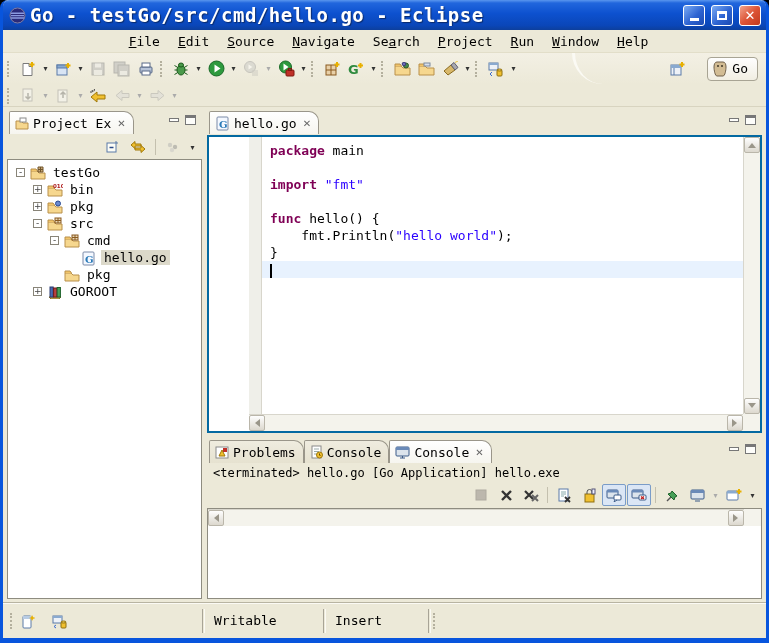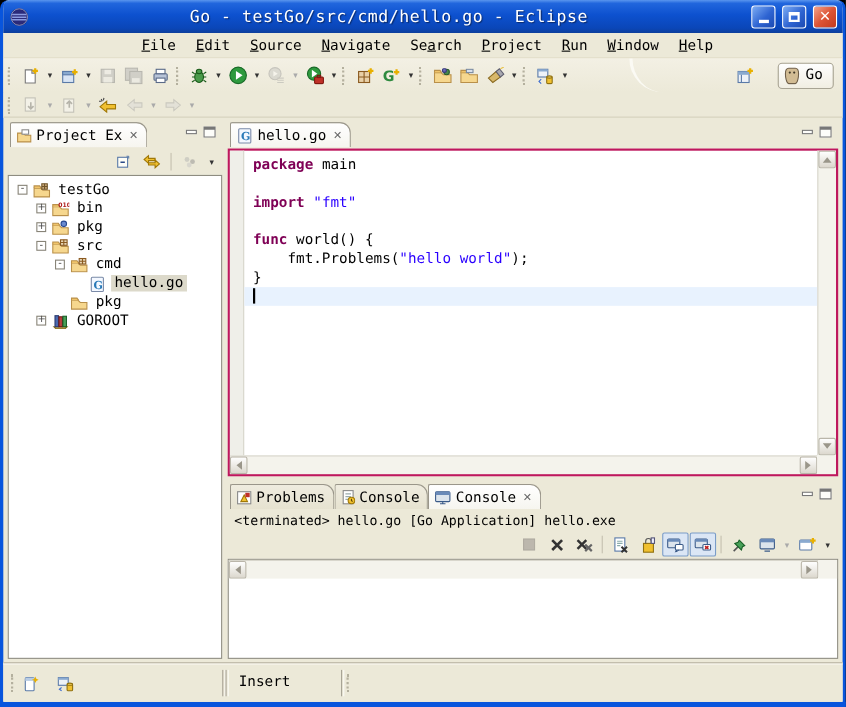--- a/index.html
+++ b/index.html
@@ -8,22 +8,22 @@
 
   .window { width:769px; height:643px; display:flex; flex-direction:column;
     background:#ece9d8; border-left:3px solid #0855dd; border-right:3px solid #0855dd;
     border-bottom:5px solid #0855dd; border-radius:8px 8px 0 0; }
 
   
   .titlebar { height:30px; flex:none; display:flex; align-items:center; gap:4px;
     padding:0 5px 0 6px; border-radius:6px 6px 0 0;
     background:linear-gradient(180deg,#5a96ee 0%,#2166dd 10%,#0d51cf 45%,#0a46b8 85%,#0d3f9c 100%); }
   .ecl-logo { width:17px; height:17px; flex:none; }
-  .title-text { flex:1; color:#fff; font-weight:normal; font-size:15px; letter-spacing:.5px;
-    text-shadow:1px 1px 1px #0a2a6a; white-space:nowrap; overflow:hidden;text-align:center; }
+  .title-text { flex:1; color:#fff; font-weight:bold; font-size:19px; letter-spacing:.5px;
+    text-shadow:1px 1px 1px #0a2a6a; white-space:nowrap; overflow:hidden; }
   .cap-btn { width:22px; height:21px; flex:none; margin-left:2px; border:1px solid #fff; border-radius:3px;
     display:flex; align-items:center; justify-content:center; color:#fff; }
   .cap-min,.cap-max { background:linear-gradient(135deg,#7cacf4 0%,#2e64d2 55%,#1b4ab2 100%); }
   .cap-close { background:linear-gradient(135deg,#f2a48c 0%,#dd5436 50%,#c23a1e 100%); font-weight:bold;
     font-family:"DejaVu Sans",sans-serif; font-size:13px; }
   .min-bar { width:9px; height:3px; background:#fff; margin-top:9px; }
   .max-box { width:10px; height:9px; border:2px solid #fff; border-top-width:3px; }
 
   
   .menubar { height:23px; flex:none; display:flex; align-items:center; padding-left:8px;
@@ -72,21 +72,21 @@
   .tree-box { flex:1; background:#fff; border:1px solid #8e8c80; overflow:hidden; padding-top:4px; }
   .trow { height:17px; display:flex; align-items:center; white-space:nowrap; }
   .exp { width:9px; height:9px; flex:none; border:1px solid #888478; background:#fff; color:#444;
     font-size:9px; line-height:7px; text-align:center; margin-right:5px; font-family:"DejaVu Sans",sans-serif; }
   .ticon { width:16px; height:14px; flex:none; margin-right:4px; }
   .tlabel { padding:0 3px; }
   .trow.sel .tlabel { background:#dcd9ca; }
 
   
   .editor-panel { height:323px; flex:none; }
-  .code-wrap { flex:1; border:2px solid #be185d; background:#fff; display:flex; position:relative; min-height:0; }
+  .code-wrap { flex:1; border:2px solid #0369a1; background:#fff; display:flex; position:relative; min-height:0;padding-left:40px; }
   .ruler { width:13px; flex:none; background:#efefe9; border-right:1px solid #d8d6cc; }
   .code-area { flex:1; position:relative; padding-top:5px; overflow:hidden; font-size:13px; }
   .cl { height:17px; line-height:17px; white-space:pre; padding-left:8px; }
   .cl.cur { background:#e8f2fe; }
   .kw { color:#7f0055; font-weight:bold; }
   .str { color:#2a00ff; }
   .pl { color:#000; }
   .caret { display:inline-block; width:2px; height:14px; background:#000; vertical-align:middle; }
 
   
@@ -516,22 +516,22 @@
         </div>
         <div class="code-wrap">
           <div class="ed-body">
             <div class="ed-row">
               <div class="ruler"></div>
               <div class="code-area">
                 <div class="cl"><span class="kw">package</span><span class="pl"> main</span></div>
                 <div class="cl"></div>
                 <div class="cl"><span class="kw">import</span><span class="pl"> </span><span class="str">"fmt"</span></div>
                 <div class="cl"></div>
-                <div class="cl"><span class="kw">func</span><span class="pl"> world() {</span></div>
-                <div class="cl"><span class="pl">    fmt.Problems(</span><span class="str">"hello world"</span><span class="pl">);</span></div>
+                <div class="cl"><span class="kw">func</span><span class="pl"> hello() {</span></div>
+                <div class="cl"><span class="pl">    fmt.Println(</span><span class="str">"hello world"</span><span class="pl">);</span></div>
                 <div class="cl"><span class="pl">}</span></div>
                 <div class="cl cur"><span class="caret"></span></div>
               </div>
               <div class="vscroll">
                 <span class="sbtn">
                     <span class="tri up"></span>
                   </span>
                 <span class="sbtn">
                     <span class="tri down"></span>
                   </span>
@@ -693,19 +693,20 @@
         <svg width="16" height="16" viewBox="0 0 16 16">
             <rect x="1" y="3" width="9" height="7" fill="#eef2f8" stroke="#5a7aa8"></rect>
             <rect x="1" y="3" width="9" height="2" fill="#8aaad0"></rect>
             <path d="M4 12l-2 1.5 2 1.5" fill="none" stroke="#3a6ad0"></path>
             <rect x="9" y="9" width="5" height="6" rx="1" fill="#f0c030" stroke="#907010"></rect>
             <ellipse cx="11.5" cy="9" rx="2.5" ry="1" fill="#f8d860" stroke="#907010"></ellipse>
           </svg>
       </span>
     </span>
     <span class="sb-div"></span>
+    <span class="sb-cell sb-writable">Writable</span>
     <span class="sb-div"></span>
     <span class="sb-cell sb-insert">Insert</span>
     <span class="sb-div"></span>
     <span class="sb-grip"></span>
   </div>
 
 </div>
 
 </body></html>

